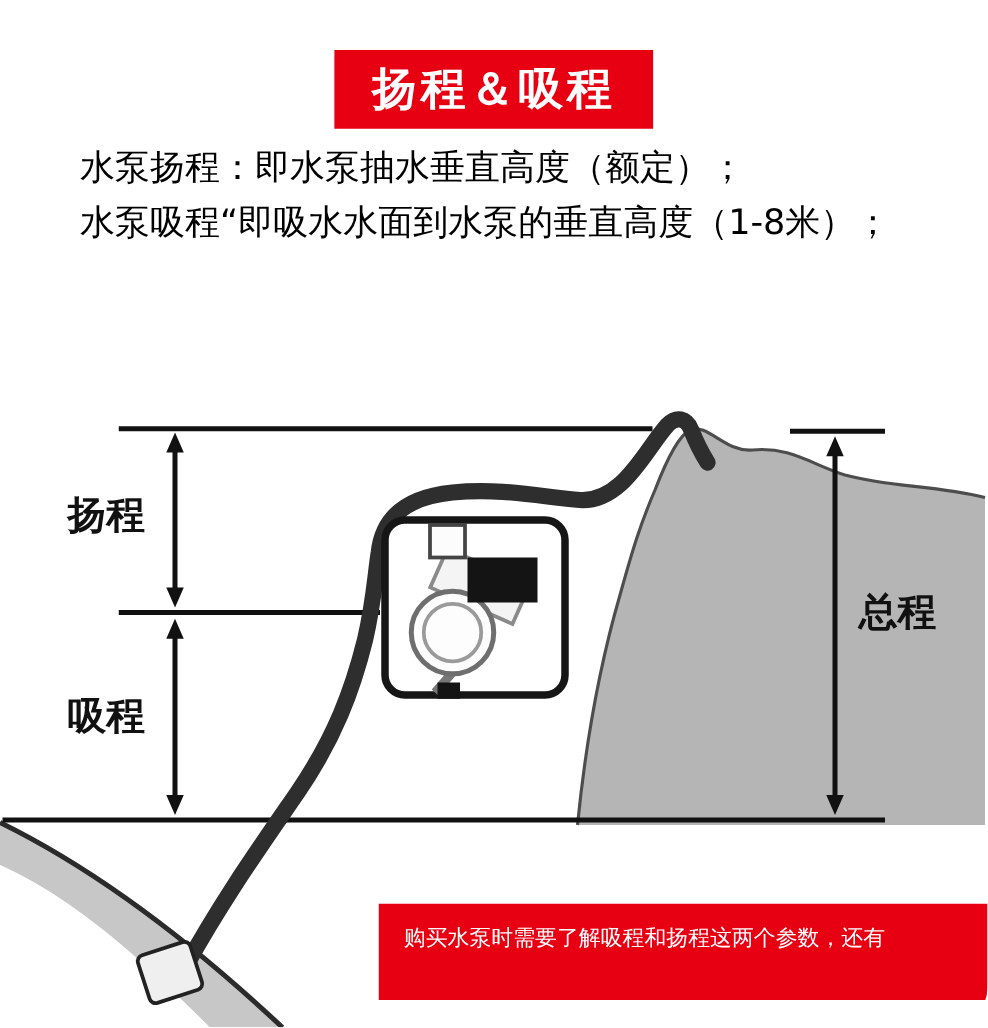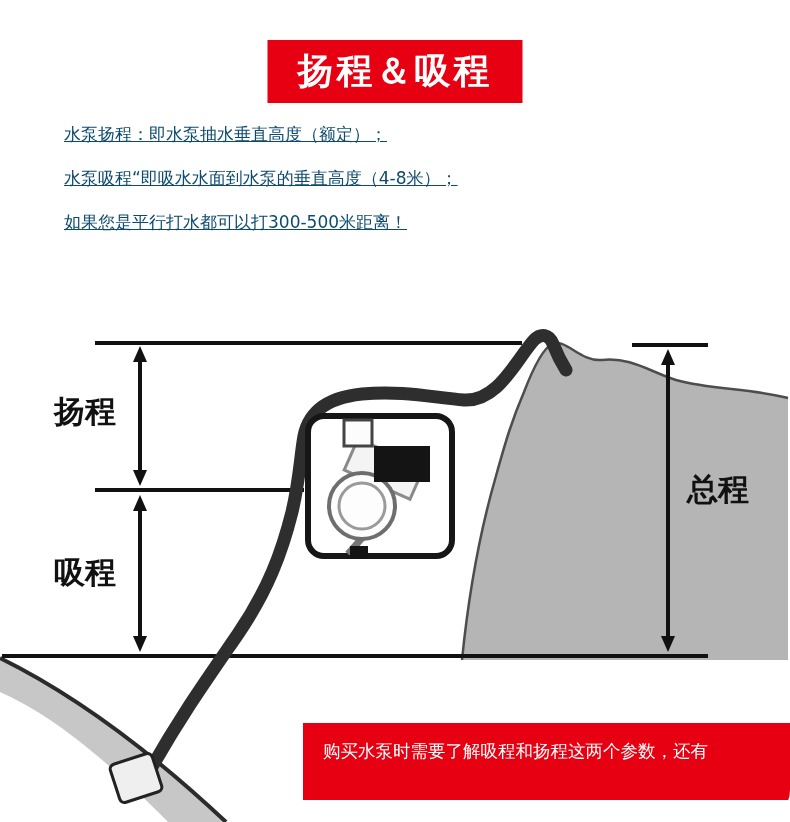--- a/index.html
+++ b/index.html
@@ -2,40 +2,39 @@
 <html><head>
 <meta charset="utf-8">
 <style>
   html,body{margin:0;padding:0;background:#fff;}
   .page{position:relative;width:790px;height:822px;background:#fff;overflow:hidden;
         font-family:"DejaVu Sans","Liberation Sans",sans-serif;color:#111;border-radius:32px;}
   .banner{position:absolute;top:40px;left:50%;transform:translateX(-50%);
           background:#e60012;color:#fff;font-size:36px;font-weight:bold;
           padding:7px 30px;letter-spacing:3px;white-space:nowrap;}
   .intro{position:absolute;top:112px;left:64px;right:30px;
-         font-size:17px;line-height:44px;color:#0c4a6e;text-decoration:underline;}
+         font-size:28px;line-height:44px;color:#000000;}
   .diagram{position:absolute;top:300px;left:0;width:790px;height:522px;}
   svg text{font-family:"DejaVu Sans","Liberation Sans",sans-serif;font-weight:bold;fill:#111;}
   .note{position:absolute;left:275px;top:723px;width:495px;height:77px;
         background:#e60012;color:#fff;box-sizing:border-box;
         padding:14px 0 0 20px;font-size:17.5px;line-height:1.65;margin-left:28px;}
 </style>
 </head>
 <body>
 
 <div class="page">
 
   <div class="banner">
     <span>扬程＆吸程</span>
   </div>
 
   <div class="intro">
     <div>水泵扬程：即水泵抽水垂直高度（额定）；</div>
-    <div>水泵吸程“即吸水水面到水泵的垂直高度（4-8米）；</div>
-    <div>如果您是平行打水都可以打300-500米距离！</div>
+    <div>水泵吸程“即吸水水面到水泵的垂直高度（1-8米）；</div>
   </div>
 
   <svg class="diagram" viewBox="0 0 790 522" width="790" height="522" xmlns="http://www.w3.org/2000/svg">
 
     <path d="M 462,360 C 468,300 478,238 496,176 C 506,140 512,120 524,92
              C 534,66 544,48 552,44 C 566,38 580,62 602,60 C 632,57 650,72 676,80
              C 712,90 748,88 788,98 L 788,360 Z" fill="#b5b5b5"></path>
     <path d="M 462,360 C 468,300 478,238 496,176 C 506,140 512,120 524,92
              C 534,66 544,48 552,44 C 566,38 580,62 602,60 C 632,57 650,72 676,80
              C 712,90 748,88 788,98" fill="none" stroke="#4d4d4d" stroke-width="2.5"></path>

